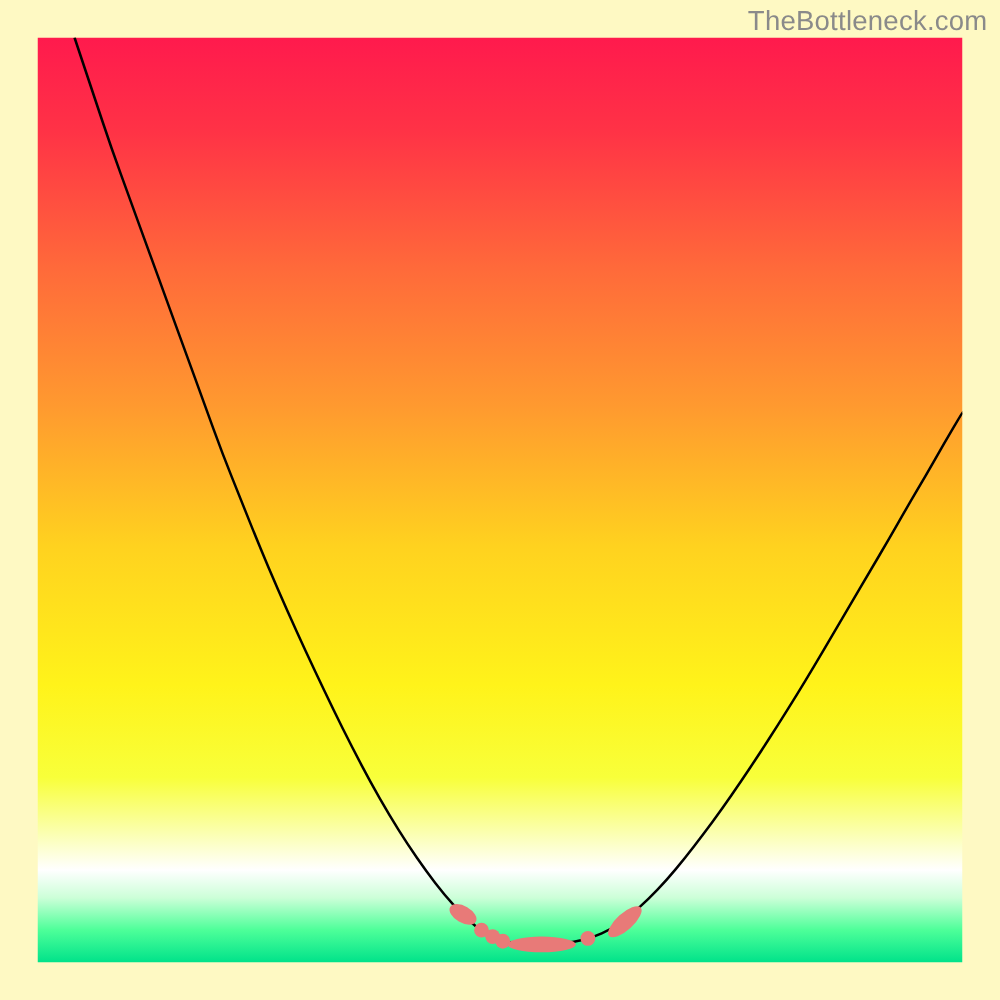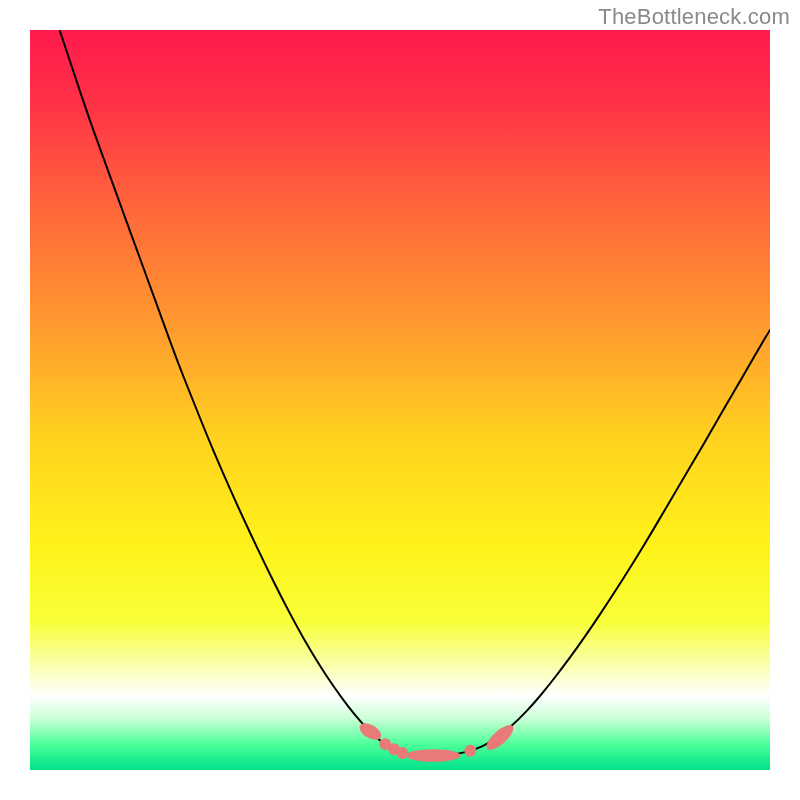--- a/index.html
+++ b/index.html
@@ -9,21 +9,21 @@
     height: 800px;
     background: #000;
     overflow: hidden;
   }
   .frame {
     position: absolute;
     left: 0;
     top: 0;
     width: 800px;
     height: 800px;
-    background: #ffffff;
+    background: #fef9c3;
   }
   .plot {
     position: absolute;
     left: 30px;
     top: 30px;
     width: 740px;
     height: 740px;
     
   }
   .watermark {

